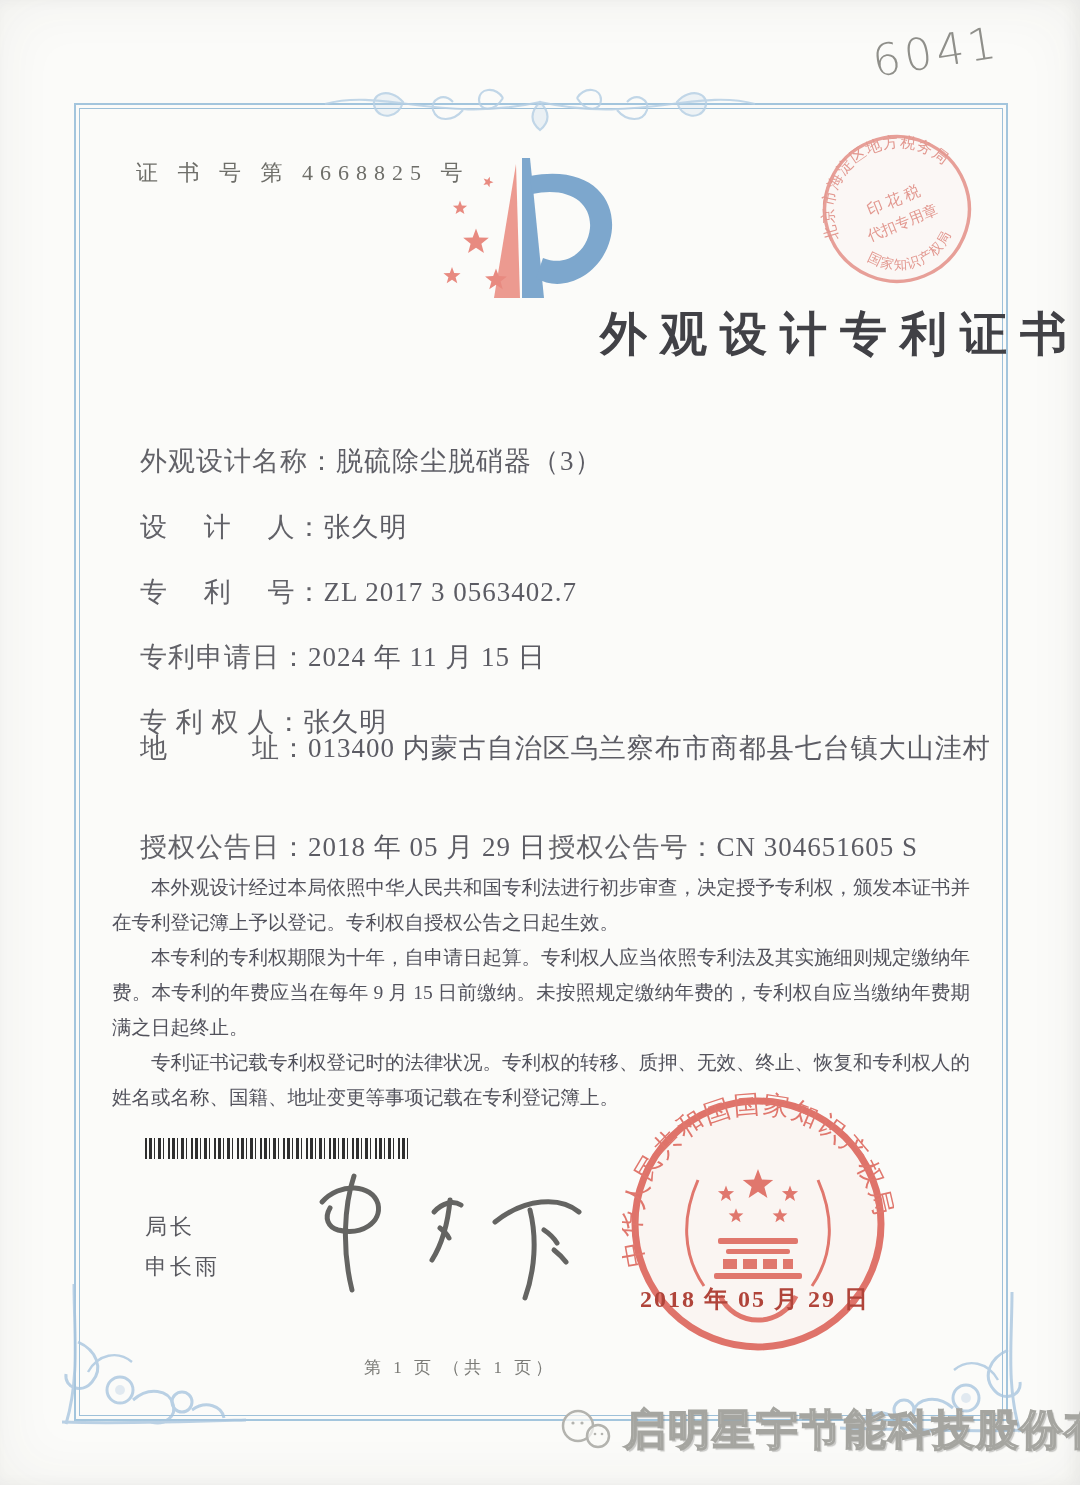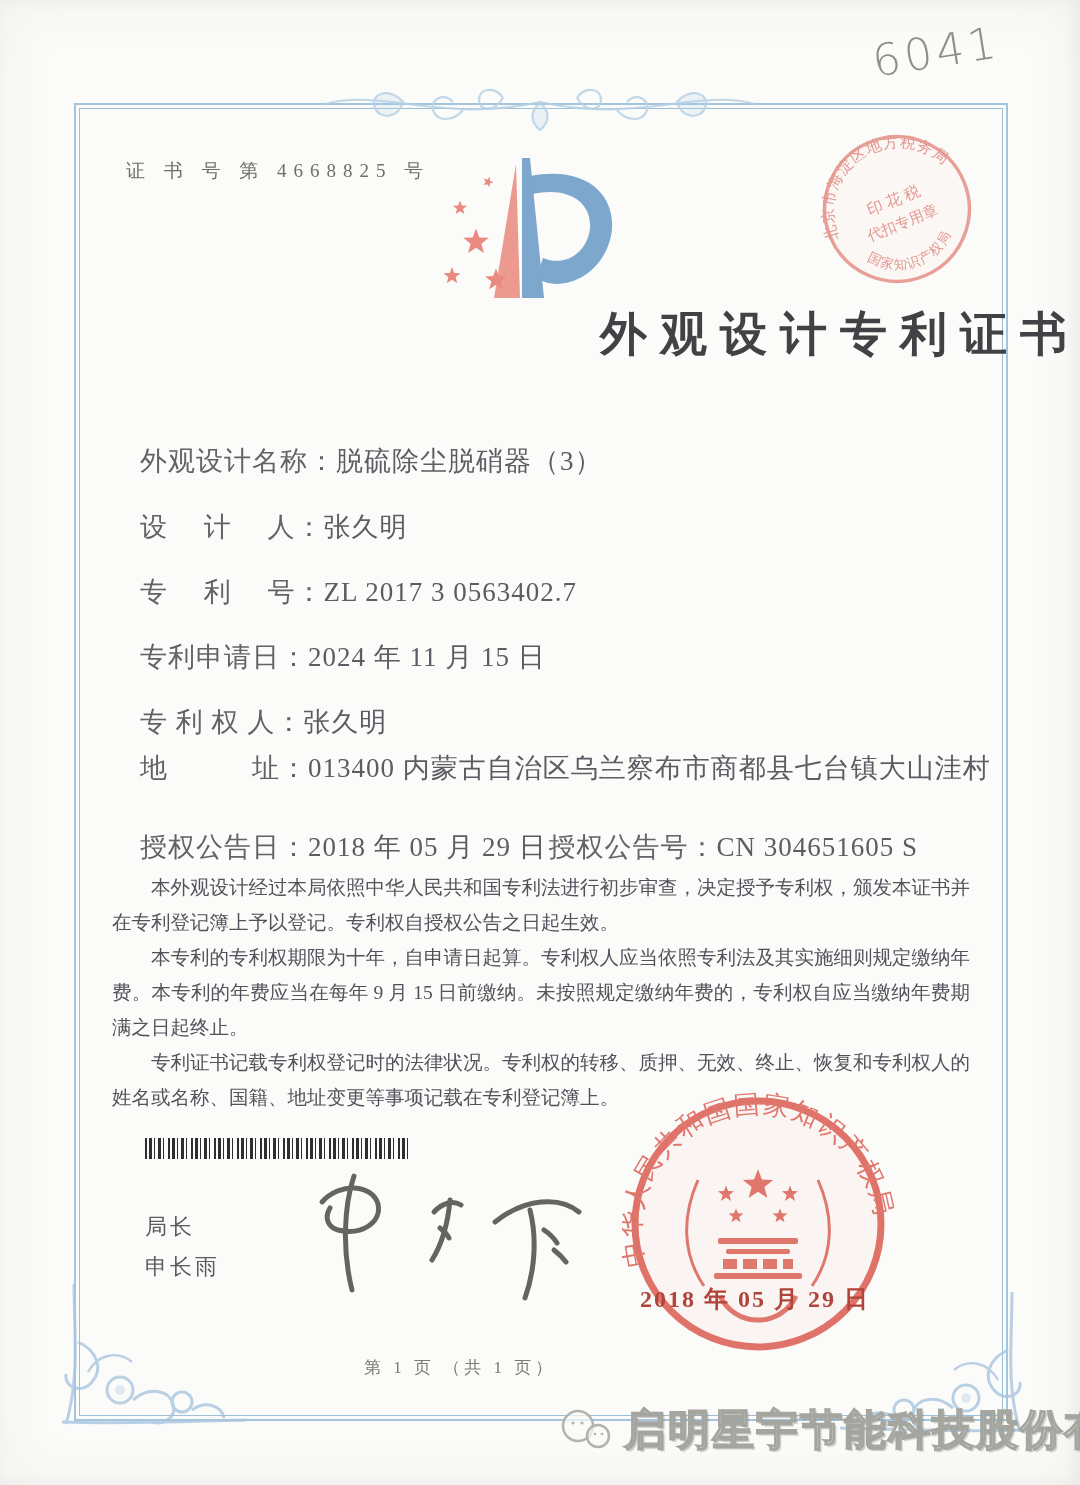--- a/index.html
+++ b/index.html
@@ -16,40 +16,40 @@
     border:2px solid #a3c5dd; z-index:1;
   }
   .frame-inner { position:absolute; inset:3px; border:1px solid #9dc0d9; }
   
   .handwritten {
     position:absolute; left:872px; top:26px; z-index:3;
     font-family:"DejaVu Sans",sans-serif; font-size:44px; color:#8f8f8a;
     transform:rotate(-9deg); letter-spacing:4px; font-weight:300;
   }
   .cert-no {
-    position:absolute; left:126px; top:158px; z-index:3;
-    font-size:19px; color:#6e6e69; letter-spacing:7px;
+    position:absolute; left:136px; top:158px; z-index:3;
+    font-size:22px; color:#6e6e69; letter-spacing:7px;
   }
   .logo { position:absolute; left:430px; top:146px; z-index:3; }
   .tax-seal { position:absolute; left:798px; top:110px; z-index:4; opacity:.9; }
   .title {
     position:absolute; left:0; right:0; top:303px; z-index:3;
     text-align:right; font-size:47px; font-weight:bold; color:#414146;
     letter-spacing:13px;
   }
   
   .field-row {
     position:absolute; left:140px; width:840px; z-index:3;
     font-size:27px; color:#60606а; color:#606066; letter-spacing:1px;
     white-space:nowrap;
   }
   .field-row .lbl { color:#626268; }
   .field-row .val { color:#5c5c64; }
   .row-0 { top:443px; } .row-1 { top:509px; } .row-2 { top:574px; }
-  .row-3 { top:639px; } .row-4 { top:704px; } .row-5 { top:750px; }
+  .row-3 { top:639px; } .row-4 { top:704px; } .row-5 { top:730px; }
   .row-6 { top:829px; display:flex; justify-content:space-between; padding-right:62px; }
   
   .body-text {
     position:absolute; left:112px; top:870px; width:858px; z-index:3;
     font-size:19.5px; line-height:35px; color:#52525c; text-align:justify;
   }
   .body-text p { text-indent:2em; margin:0; }
   
   .barcode {
     position:absolute; left:145px; top:1138px; width:263px; height:21px; z-index:3;

